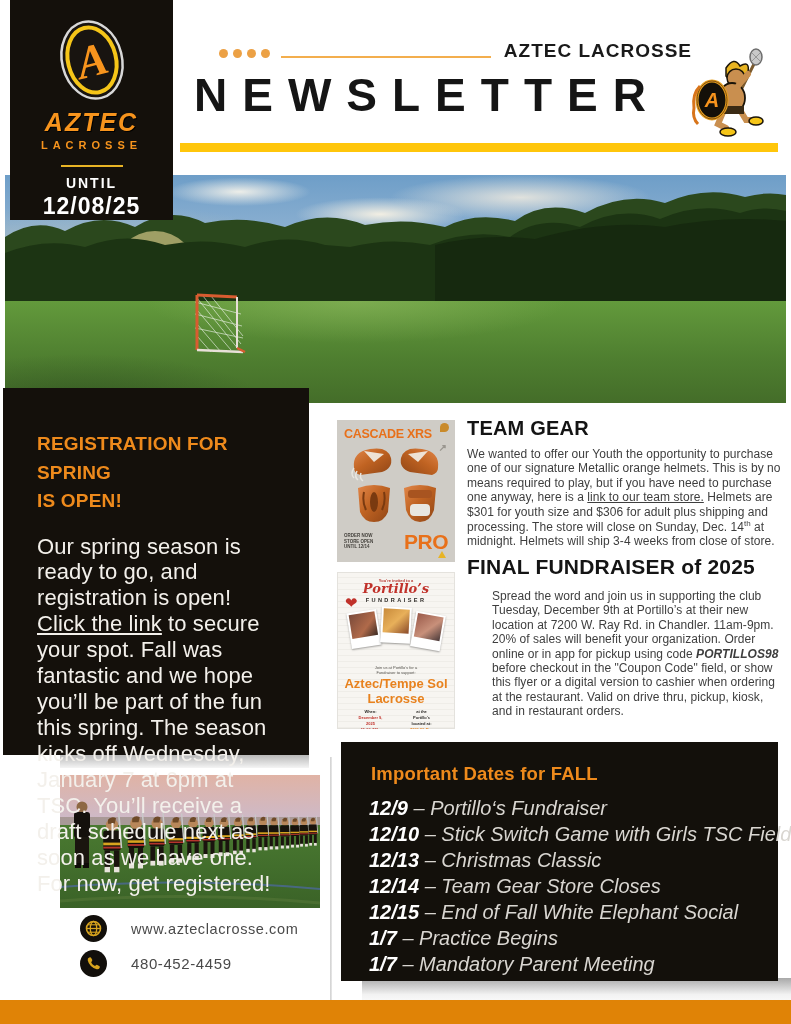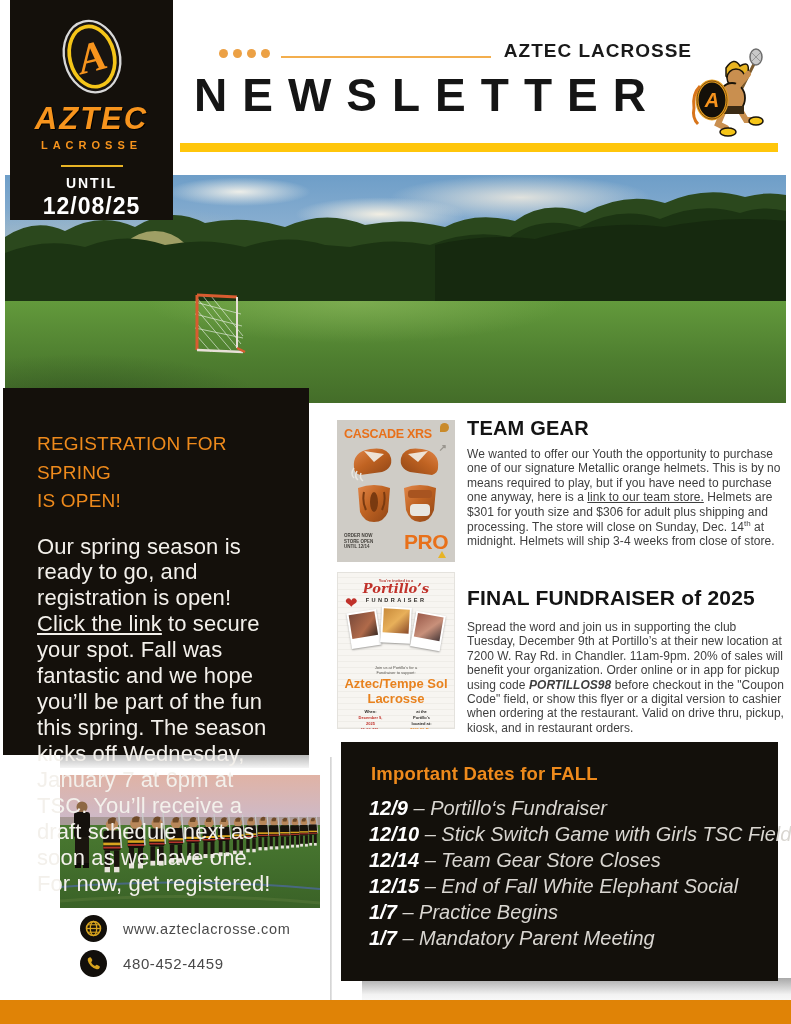--- a/index.html
+++ b/index.html
@@ -13,21 +13,21 @@
   .dots i { width:9px; height:9px; border-radius:50%; background:#ECA145; display:block; }
   .thinline { top:56px; left:281px; width:210px; height:2px; background:#F3AE4D; }
   .kicker { top:40px; left:400px; width:292px; text-align:right; font-size:19px; font-weight:800; letter-spacing:1px; color:#1A1A1A; }
   .bigtitle { top:68px; left:194px; font-size:46px; font-weight:800; letter-spacing:15px; color:#151515; white-space:nowrap; }
   .goldbar { top:143px; left:180px; width:598px; height:9px; background:#FFC60B; }
   .mascot { top:48px; left:686px; }
 
   
   .mast { top:0; left:10px; width:163px; height:220px; background:#14100B; z-index:3;
           display:flex; flex-direction:column; align-items:center; }
-  .brand1 { color:#F7941D; font-weight:800; font-size:31px; letter-spacing:2px; font-style:italic; margin-top:2px; text-shadow:1px 1px 0 #000; }
+  .brand1 { color:#F7941D; font-weight:800; font-size:25px; letter-spacing:2px; font-style:italic; margin-top:2px; text-shadow:1px 1px 0 #000; }
   .brand2 { color:#F7941D; font-weight:700; font-size:11px; letter-spacing:5px; margin-top:2px; }
   .mast-div { width:62px; height:2px; background:#E8B425; margin-top:14px; }
   .mast-day { color:#fff; font-weight:700; font-size:14px; letter-spacing:2px; margin-top:8px; }
   .mast-date { color:#fff; font-weight:800; font-size:23px; letter-spacing:1px; margin-top:2px; }
 
   
   .hero { top:175px; left:5px; width:781px; height:228px; z-index:1; overflow:hidden; background:#9FBDD8; }
   .sky { position:absolute; top:0; left:0; width:100%; height:140px;
     background:
       radial-gradient(ellipse 130px 26px at 48% 28%, rgba(248,242,228,.95), transparent 65%),
@@ -40,41 +40,41 @@
   .grass { position:absolute; top:126px; left:0; width:100%; height:102px;
     background:
       radial-gradient(ellipse 300px 60px at 45% 0%, rgba(150,190,100,.5), transparent 70%),
       radial-gradient(ellipse 260px 70px at 10% 100%, rgba(40,70,30,.5), transparent 70%),
       linear-gradient(180deg,#639A3C 0%, #4F7F30 55%, #446D29 100%); }
   .treesvg { position:absolute; top:0; left:0; }
   .goalsvg { position:absolute; top:117px; left:184px; }
 
   
   .reg { top:388px; left:3px; width:306px; height:367px; background:#14100B; z-index:3; padding:42px 30px 0 34px; }
-  .reg h2 { color:#EE8A1C; font-size:19px; font-weight:400; line-height:1.5; letter-spacing:.2px; }
+  .reg h2 { color:#EE8A1C; font-size:19px; font-weight:700; line-height:1.5; letter-spacing:.2px; }
   .reg p { margin-top:18px; color:#F3F0EB; font-size:22px; line-height:1.18; letter-spacing:.1px; }
   .reg a, .gear a { text-decoration:underline; color:inherit; cursor:pointer; }
   .reg-shadow { top:755px; left:60px; width:249px; height:13px;
       background:linear-gradient(180deg,#B9B9B9,#F4F4F4); }
 
   
   .flyer1 { top:420px; left:337px; width:118px; height:142px; background:#CFCCC6; overflow:hidden; }
   .flyer1 .f1title { position:absolute; top:7px; left:7px; color:#E8701A; font-weight:800; font-size:12.5px; letter-spacing:-.3px; }
   .flyer1 .f1arrow { position:absolute; top:22px; right:8px; color:#9a968f; font-size:10px; font-weight:700; }
   .flyer1 .f1spark { position:absolute; top:3px; right:6px; width:9px; height:9px; border-radius:50% 50% 50% 0; background:#C98A2A; }
   .flyer1 .f1pro { position:absolute; bottom:8px; right:7px; color:#E8701A; font-weight:800; font-size:21px; letter-spacing:-.5px; }
   .f1note { position:absolute; bottom:12px; left:7px; font-size:8px; line-height:1.25; font-weight:700; color:#44413C; transform:scale(.56); transform-origin:0 100%; }
   .f1true { position:absolute; bottom:4px; right:9px; width:8px; height:7px; background:#E8B425; clip-path:polygon(50% 0,100% 100%,0 100%); }
 
   .secthead { font-weight:800; color:#141414; font-size:20px; letter-spacing:.2px; }
   .gear { top:417px; left:467px; width:318px; }
   .bodytext { margin-top:7px; font-size:12px; line-height:1.2; color:#3E3E3E; letter-spacing:.05px; }
   .bodytext sup { font-size:8px; }
-  .fund { top:586px; left:467px; width:318px; }
-  .fund .bodytext { margin-top:10px; }
+  .fund { top:555px; left:467px; width:318px; }
+  .fund .bodytext { margin-top:10px;margin-left:25px; }
   .codeb { font-weight:800; font-style:italic; }
 
   
   .flyer2 { top:572px; left:337px; width:118px; height:157px; background:
       repeating-linear-gradient(180deg,#F7F5F1 0 5px, #EFEDE8 5px 6px); overflow:hidden; text-align:center;
       box-shadow:0 0 0 1px #E4E2DD inset; }
   .f2kick { margin-top:4px; font-size:8px; color:#B5342C; font-weight:700; transform:scale(.5); }
   .f2brand { font-family:"DejaVu Serif", serif; font-style:italic; font-weight:700; color:#C0312A; font-size:13px; margin-top:-4px; }
   .f2sub { font-size:7px; letter-spacing:3px; color:#2E2B28; font-weight:700; transform:scale(.8); margin-top:0px; }
   .f2heart { position:absolute; top:22px; left:8px; color:#C0312A; font-size:15px; }
@@ -94,21 +94,21 @@
   .dates h2 { color:#EE8A1C; font-size:18.5px; font-weight:800; letter-spacing:.2px; margin-left:2px; }
   .dates ul { list-style:none; margin-top:10px; }
   .dates li { font-size:20px; line-height:26px; color:#D9D6D1; white-space:nowrap;font-style:italic; }
   .dates li b { color:#FFFFFF; font-weight:800; }
   .dates-shadow { top:978px; left:362px; width:429px; height:22px;
       background:linear-gradient(180deg,#A8A8A8,#F2F2F2 75%,#F8F8F8); }
   .pagefold { top:757px; left:330px; width:2px; height:243px; background:linear-gradient(90deg,#CFCFCF,#E9E9E9); }
 
   
   .teamphoto { top:775px; left:60px; width:260px; height:133px; overflow:hidden; }
-  .contact { display:flex; align-items:center; gap:16px; }
+  .contact { display:flex; align-items:center; gap:24px; }
   .c1 { top:915px; left:80px; }
   .c2 { top:950px; left:80px; }
   .cicon { width:27px; height:27px; border-radius:50%; background:#120F0B; display:flex; align-items:center; justify-content:center; }
   .ctext { font-size:14.5px; color:#4A4A4A; letter-spacing:.6px; }
 
   
   .botbar { top:1000px; left:0; width:791px; height:24px; background:#E08306; }
 </style>
 </head>
 <body>
@@ -280,20 +280,21 @@
   <div class="abs fund">
     <div class="secthead" style="font-size:21px">FINAL FUNDRAISER of 2025</div>
     <p class="bodytext"><span>Spread the word and join us in supporting the club Tuesday, December 9th at Portillo’s at their new location at 7200 W. Ray Rd. in Chandler. 11am-9pm. 20% of sales will benefit your organization. Order online or in app for pickup using code </span><span class="codeb">PORTILLOS98</span><span> before checkout in the "Coupon Code" field, or show this flyer or a digital version to cashier when ordering at the restaurant. Valid on drive thru, pickup, kiosk, and in restaurant orders.</span></p>
   </div>
 
   <div class="abs dates">
     <h2>Important Dates for FALL</h2>
     <ul>
       <li><b>12/9</b> <span>–</span> <span>Portillo‘s Fundraiser</span></li>
       <li><b>12/10</b> <span>–</span> <span>Stick Switch Game with Girls TSC Field 1</span></li>
+      <li><b>12/13</b> <span>–</span> <span>Christmas Classic</span></li>
       <li><b>12/14</b> <span>–</span> <span>Team Gear Store Closes</span></li>
       <li><b>12/15</b> <span>–</span> <span>End of Fall White Elephant Social</span></li>
       <li><b>1/7</b> <span>–</span> <span>Practice Begins</span></li>
       <li><b>1/7</b> <span>–</span> <span>Mandatory Parent Meeting</span></li>
     </ul>
   </div>
   <div class="abs dates-shadow"></div>
   <div class="abs pagefold"></div>
 
   <div class="abs teamphoto">

